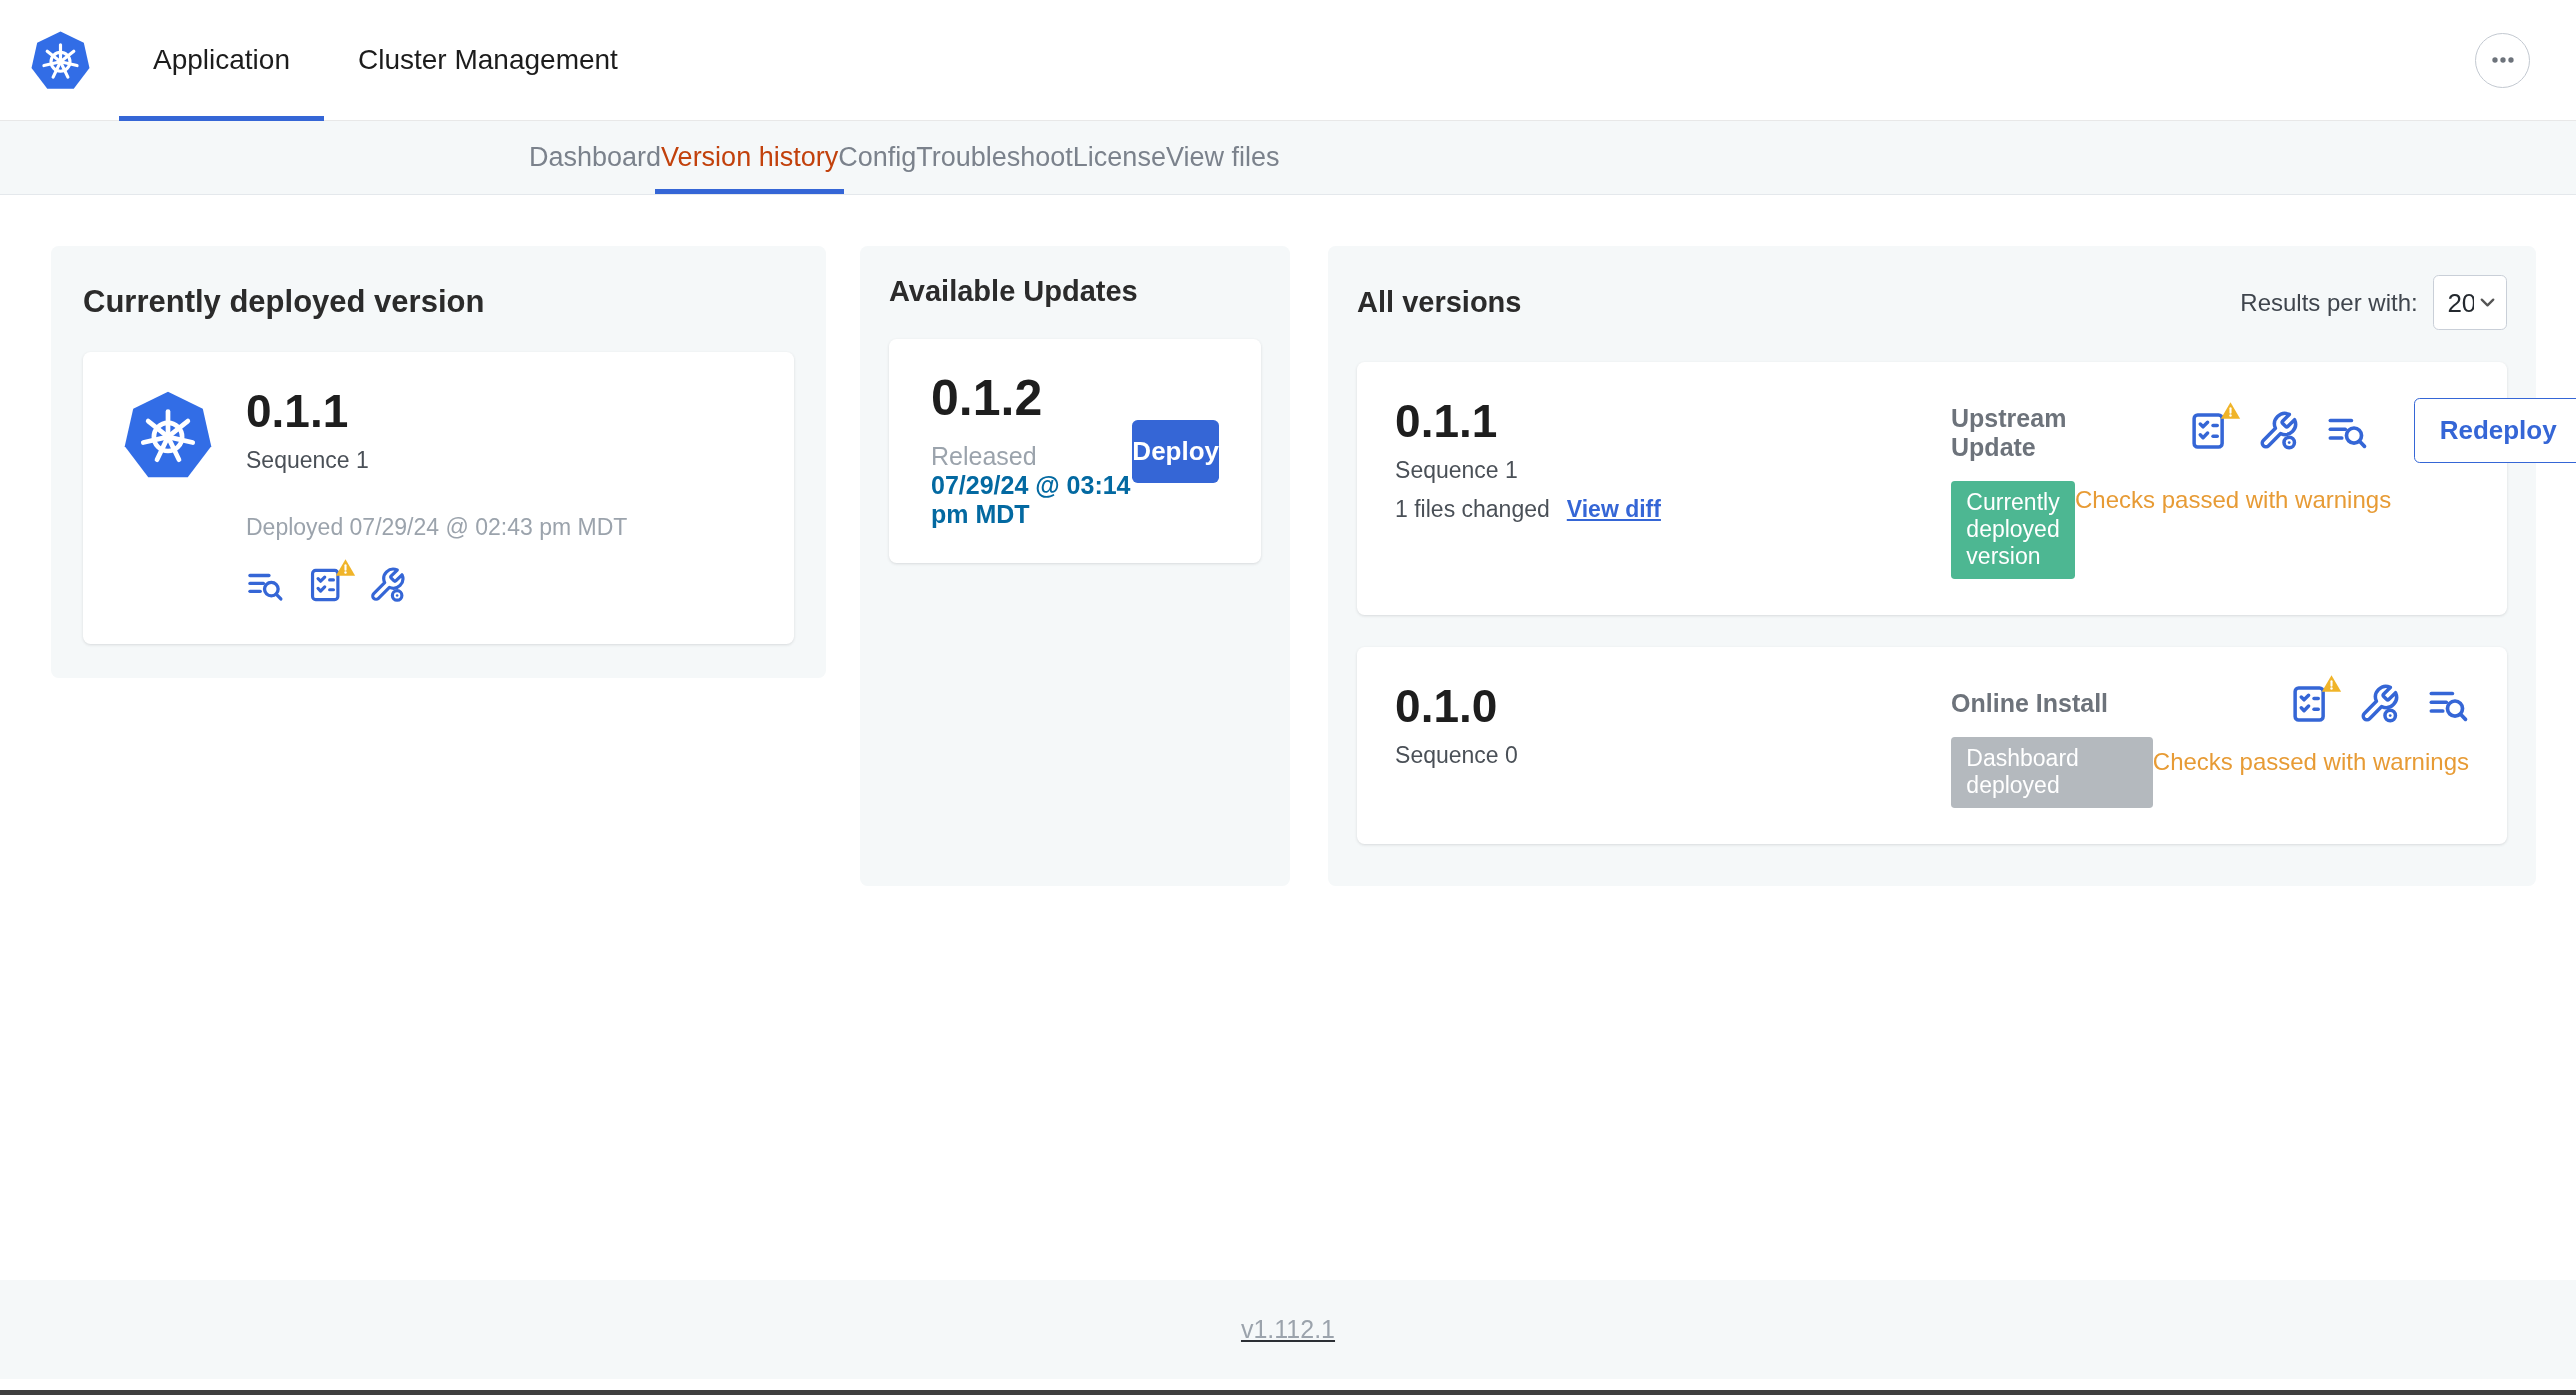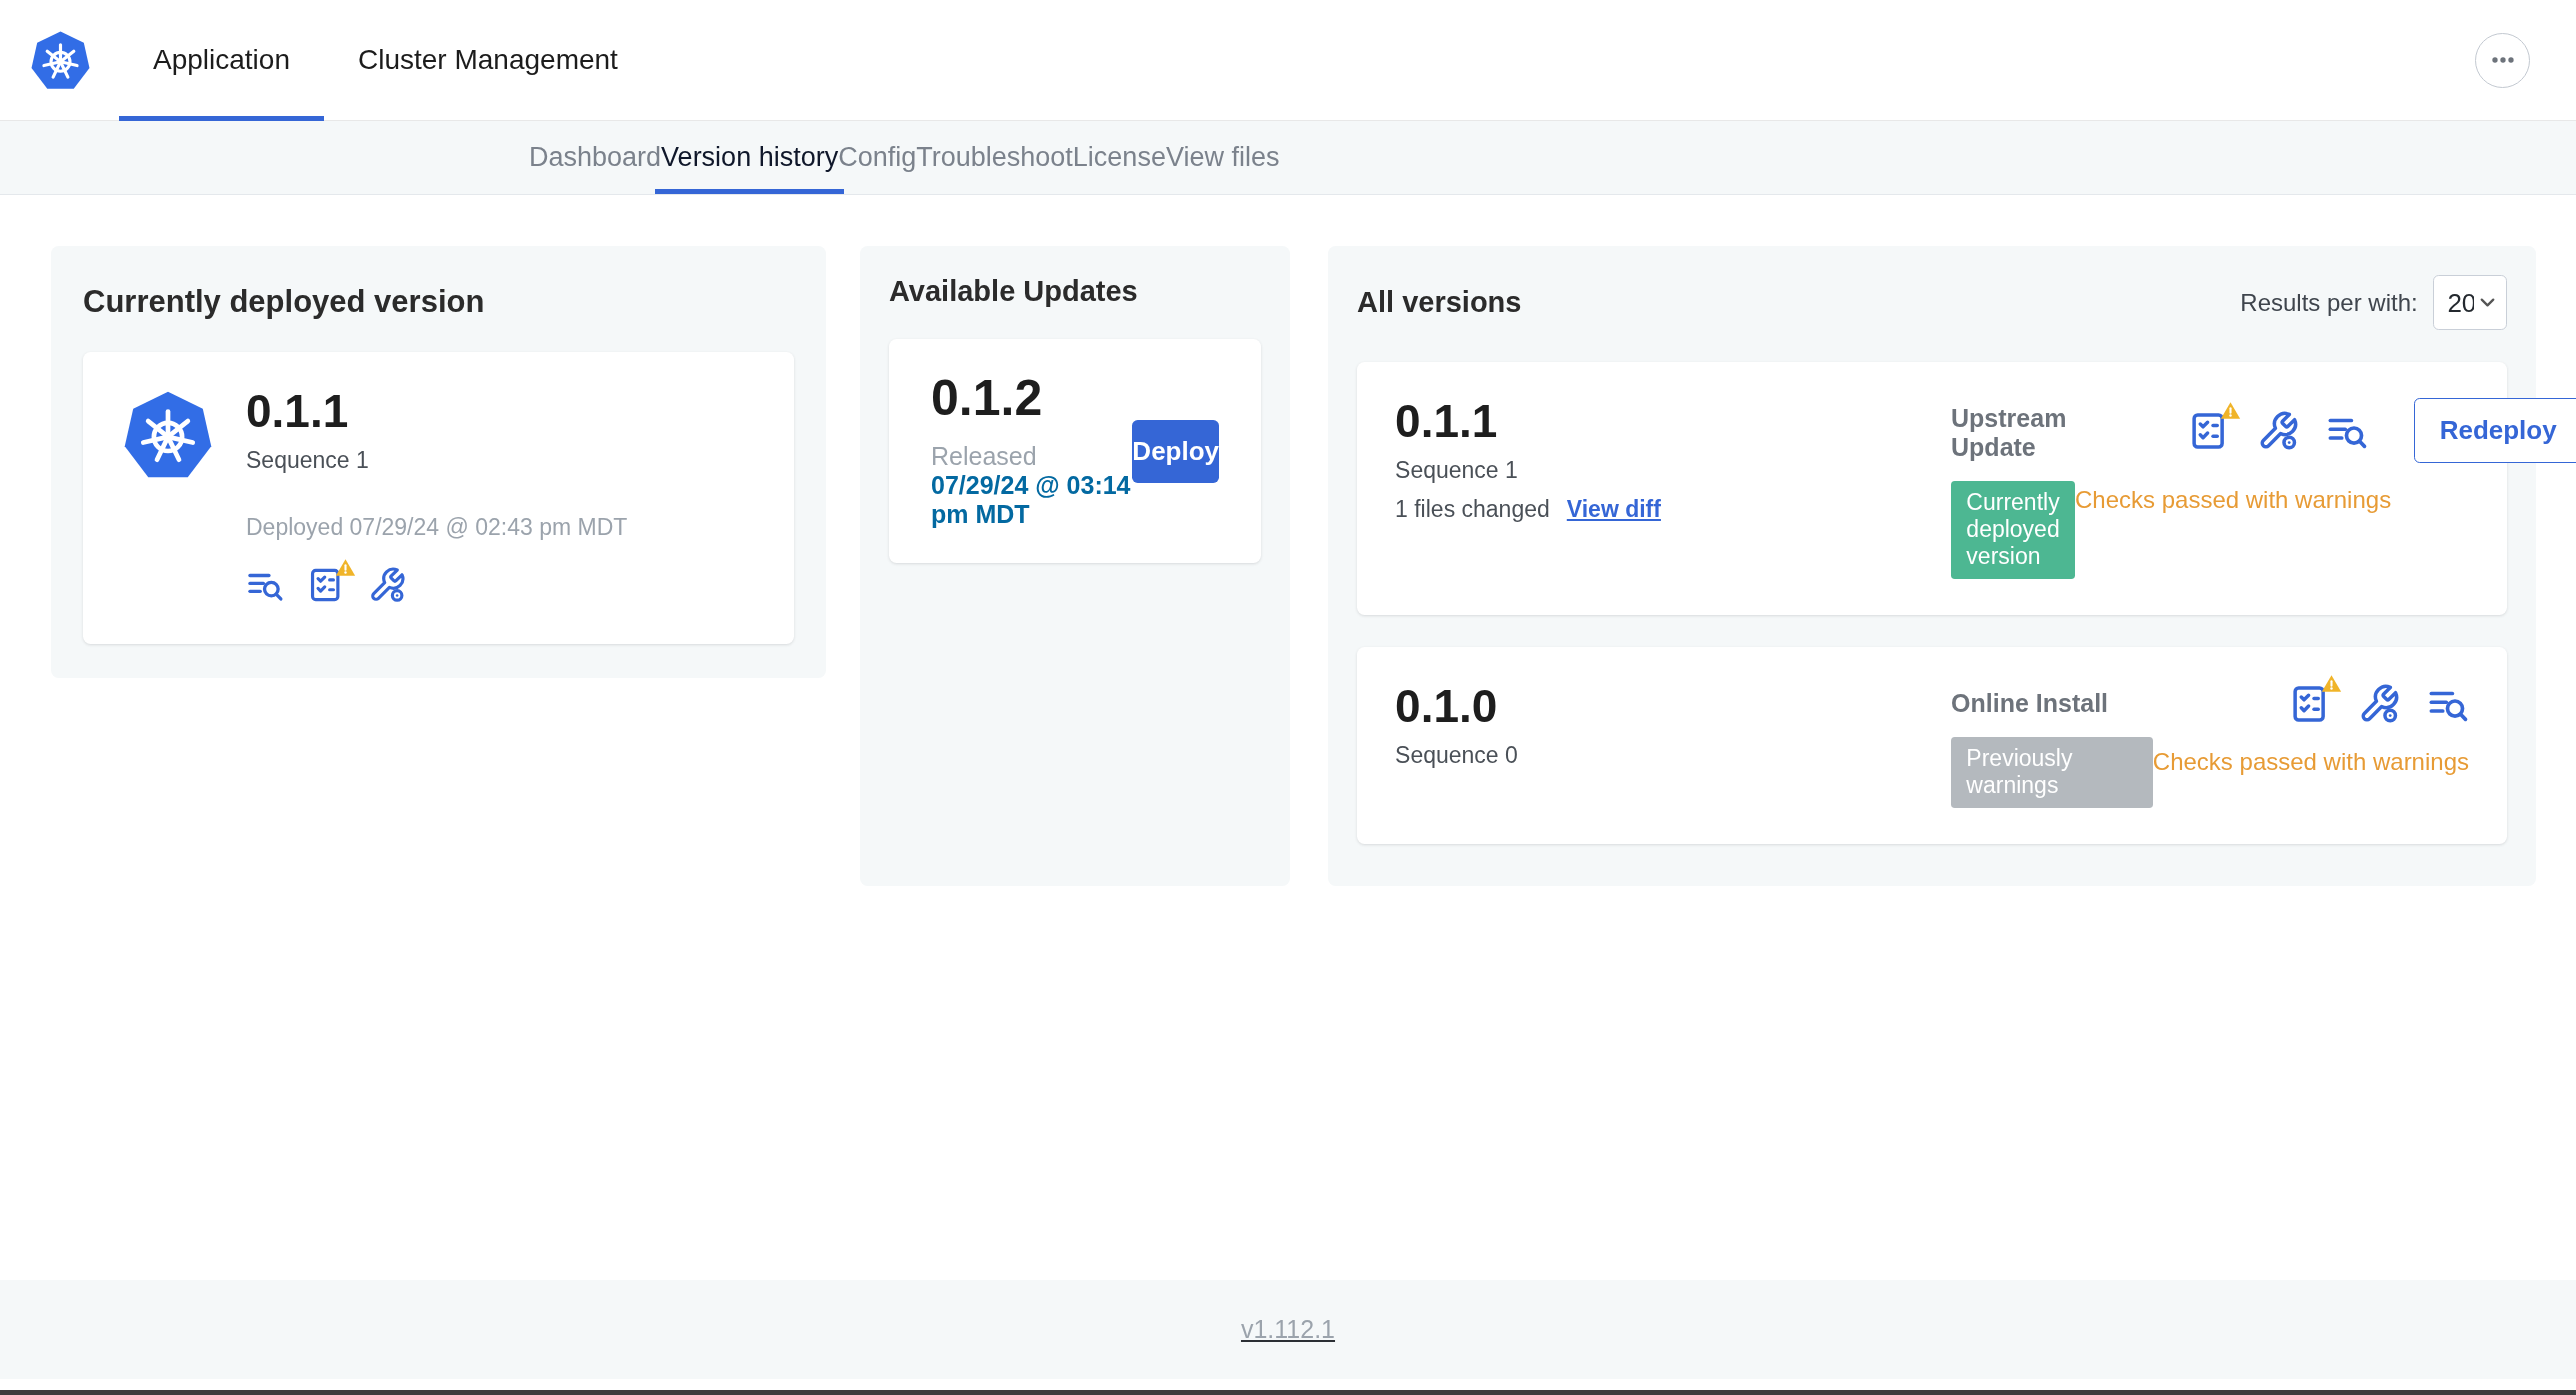--- a/index.html
+++ b/index.html
@@ -49,21 +49,21 @@
   .more-btn svg{width:32px;height:32px;}
 
   
   .subnav{
     height:74px;background:var(--panel-bg);border-bottom:1px solid var(--border);
     display:flex;padding-left:529px;
   }
   .subtab{
     display:flex;align-items:center;font-size:27px;color:#7b828c;cursor:pointer;position:relative;
   }
-  .subtab.active{color:#0f172a;font-weight:500;}
+  .subtab.active{color:#c2410c;font-weight:500;}
   .subtab.active::after{
     content:"";position:absolute;left:-5.7px;right:-5.7px;bottom:0;height:4.8px;background:var(--accent);
   }
 
   
   .content{display:flex;gap:34px;padding:51px 40px 0 51px;background:#fff;}
   .panel{background:var(--panel-bg);border-radius:7.6px;}
   .card{background:#fff;border-radius:7.6px;box-shadow:0 1px 2.9px rgba(40,45,50,.14);}
 
   
@@ -351,21 +351,21 @@
         </div>
       </div>
 
       <div class="card version-row compact">
         <div class="vr-left">
           <div class="vr-version">0.1.0</div>
           <div class="vr-seq">Sequence 0</div>
         </div>
         <div class="vr-mid">
           <div class="vr-source">Online Install</div>
-          <span class="badge gray">Previously warnings</span>
+          <span class="badge gray">Dashboard deployed</span>
         </div>
         <div class="vr-right">
           <div class="vr-actions">
             <span class="act-icon row-icon">
               <svg class="base" viewBox="0 0 44 44" width="42" height="42">
                   <use href="#i-checklist"></use>
                 </svg>
               <svg class="warn-badge" viewBox="0 0 22 22" width="21" height="21">
                   <use href="#i-warn"></use>
                 </svg>

